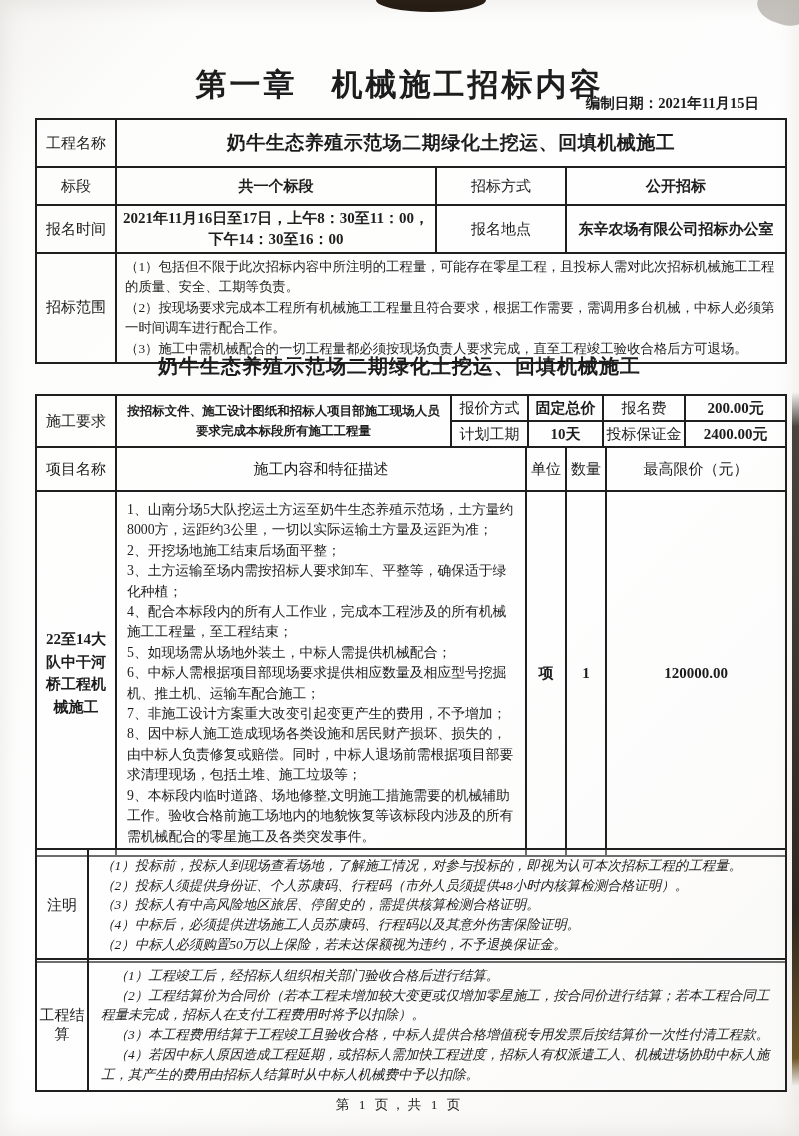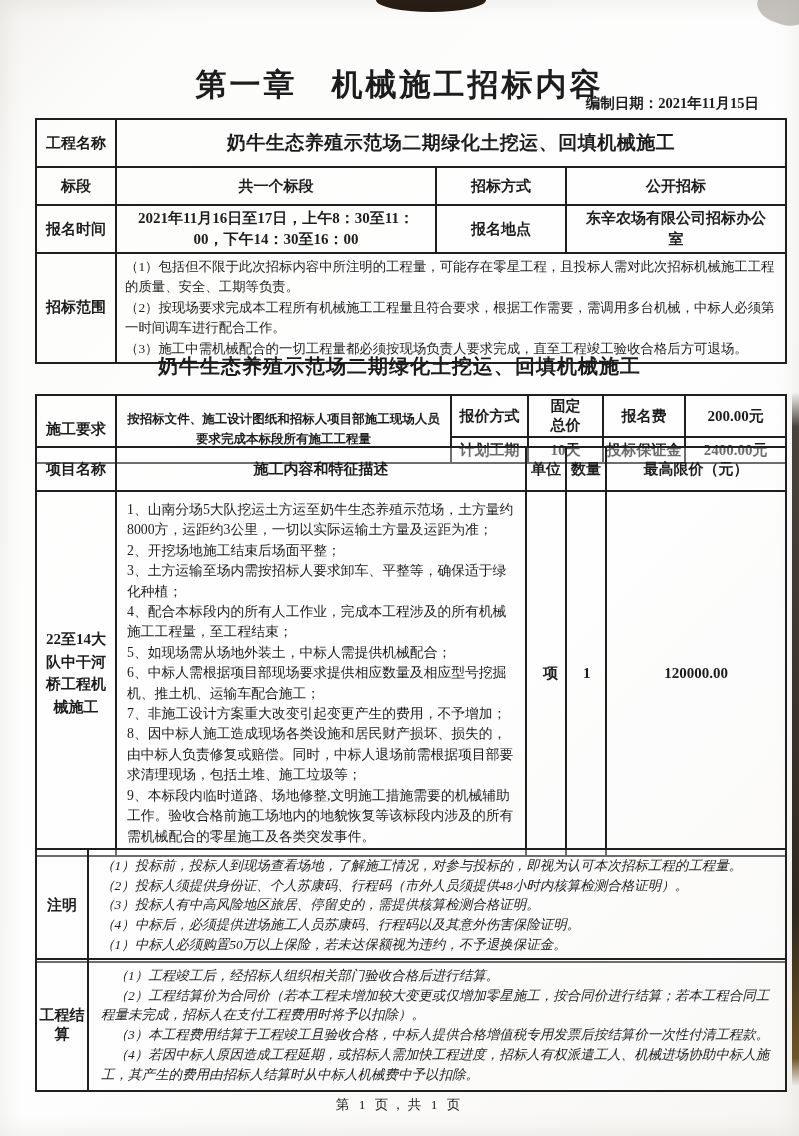--- a/index.html
+++ b/index.html
@@ -33,22 +33,22 @@
 
   table { border-collapse:collapse; table-layout:fixed; position:absolute; left:35px; width:750px;
     background:rgba(255,255,255,.35); }
   td { border:2px solid #1f1f1f; vertical-align:middle; overflow:hidden; }
   .t1 { top:118px; border:1px solid #1f1f1f; }
   .t2a { top:394px; }
   .t2b { top:446px; }
   .tnotes { top:848px; }
   .tsettle { top:958px; }
 
-  .lbl { text-align:center; font-size:15px; font-weight:bold; padding:1px 2px; }
-  .ctr { text-align:center; font-size:15px; font-weight:600; padding:1px 16px; }
+  .lbl { text-align:center; font-size:15px; font-weight:normal; padding:1px 2px; }
+  .ctr { text-align:center; font-size:15px; font-weight:600; padding:1px 0; }
   .val { text-align:center; font-size:15px; font-weight:600; padding:1px 2px; }
   .projname { text-align:center; font-size:19px; font-weight:bold; letter-spacing:.5px; }
   .time { font-size:15px; line-height:1.4; }
   .scope { padding:3px 8px; }
   .scope .li { font-size:13.4px; line-height:1.52; font-weight:500; }
   .req { text-align:center; font-size:12.5px; font-weight:600; line-height:1.6; padding:2px 6px; }
   .itemname { text-align:center; font-size:15px; font-weight:600; line-height:1.5; padding:0 3px; }
   .desc { padding:8px 10px; vertical-align:middle;font-family:Liberation Serif, serif; }
   .desc .li { font-size:13.8px; line-height:1.48; }
   .boxtxt { padding:6px 10px 6px 12px; }
@@ -178,21 +178,21 @@
       </colgroup>
     <tbody>
         <tr style="height:104px">
       <td class="lbl">注明</td>
       <td class="boxtxt">
         <div>
               <div class="li">（1）投标前，投标人到现场查看场地，了解施工情况，对参与投标的，即视为认可本次招标工程的工程量。</div>
               <div class="li">（2）投标人须提供身份证、个人苏康码、行程码（市外人员须提供48小时内核算检测合格证明）。</div>
               <div class="li">（3）投标人有中高风险地区旅居、停留史的，需提供核算检测合格证明。</div>
               <div class="li">（4）中标后，必须提供进场施工人员苏康码、行程码以及其意外伤害保险证明。</div>
-              <div class="li">（1）中标人必须购置50万以上保险，若未达保额视为违约，不予退换保证金。</div>
+              <div class="li">（2）中标人必须购置50万以上保险，若未达保额视为违约，不予退换保证金。</div>
             </div>
       </td>
     </tr>
   </tbody>
     </table>
 
   <table class="tsettle">
     <colgroup>
         <col style="width:52px">
         <col style="width:698px">

